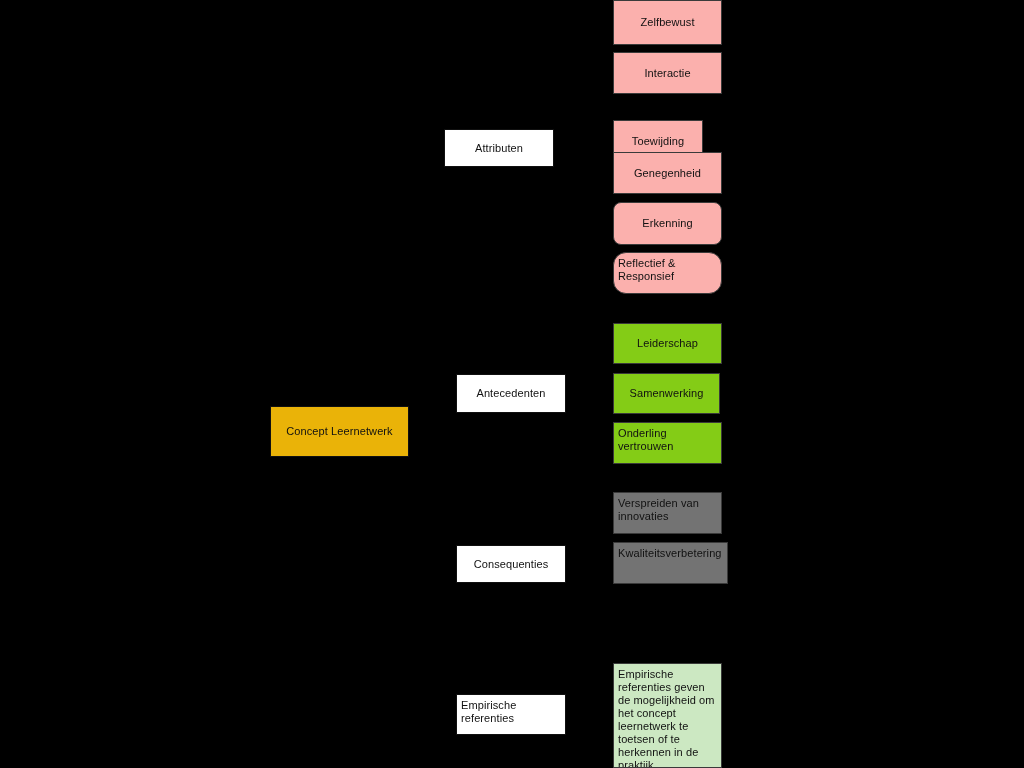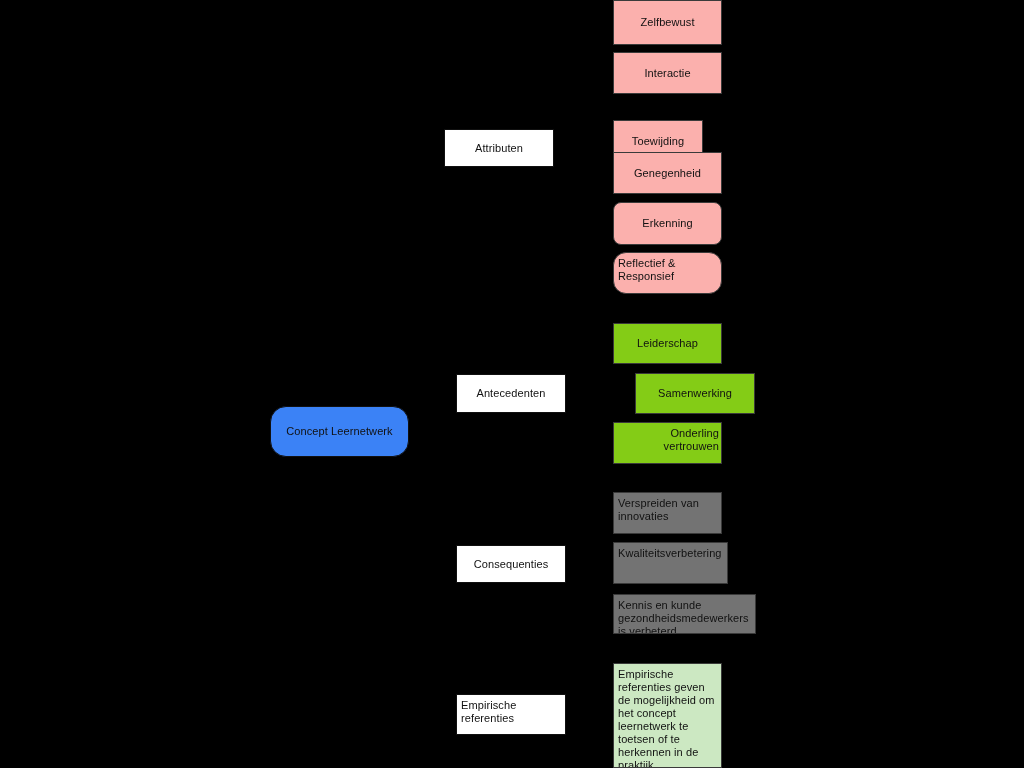--- a/index.html
+++ b/index.html
@@ -43,23 +43,22 @@
     text-align: left;
     padding: 4px 2px 2px 4px;
   }
   .node .txt {
     display: block;
     white-space: pre-line;
   }
   .node.center .txt { white-space: nowrap; }
 
   .concept {
-    background: #3b82f6;
+    background: #eab308;
     border-color: #101010;
-    border-radius: 16px;
   }
   .category {
     background: #ffffff;
     border-color: #101010;
   }
   .attr {
     background: #fbb0ad;
     border-color: #3a3a3a;
   }
   .ante {
@@ -132,39 +131,34 @@
     <span class="txt">Erkenning</span>
   </div>
   <div class="node tl attr" style="left:613px; top:252px; width:109px; height:42px;border-radius:13px;">
     <span class="txt">Reflectief &amp;
 Responsief</span>
   </div>
 
   <div class="node center ante" style="left:613px; top:323px; width:109px; height:41px;">
     <span class="txt">Leiderschap</span>
   </div>
-  <div class="node center ante" style="left:635px; top:373px; width:120px; height:41px;">
+  <div class="node center ante" style="left:613px; top:373px; width:107px; height:41px;">
     <span class="txt">Samenwerking</span>
   </div>
-  <div class="node tl ante" style="left:613px; top:422px; width:109px; height:42px;text-align:right;">
+  <div class="node tl ante" style="left:613px; top:422px; width:109px; height:42px;">
     <span class="txt">Onderling
 vertrouwen</span>
   </div>
 
   <div class="node tl cons" style="left:613px; top:492px; width:109px; height:42px;">
     <span class="txt">Verspreiden van
 innovaties</span>
   </div>
   <div class="node tl cons" style="left:613px; top:542px; width:115px; height:42px;">
     <span class="txt">Kwaliteitsverbetering</span>
-  </div>
-  <div class="node tl cons" style="left:613px; top:594px; width:143px; height:40px;">
-    <span class="txt">Kennis en kunde
-gezondheidsmedewerkers
-is verbeterd</span>
   </div>
 
   <div class="node tl emp" style="left:613px; top:663px; width:109px; height:105px;">
     <span class="txt">Empirische
 referenties geven
 de mogelijkheid om
 het concept
 leernetwerk te
 toetsen of te
 herkennen in de

